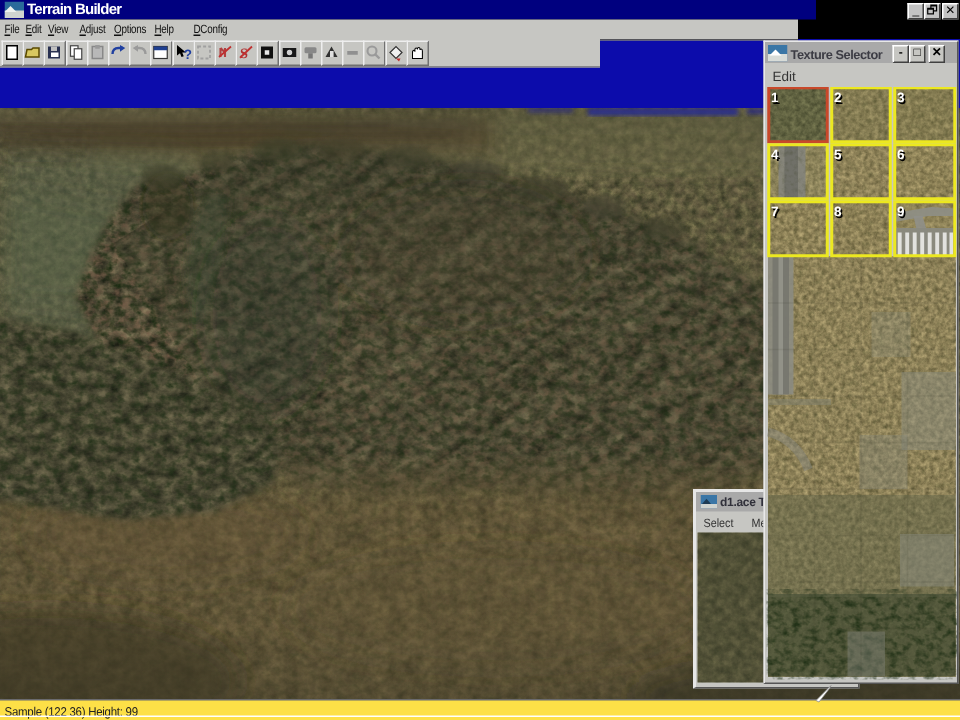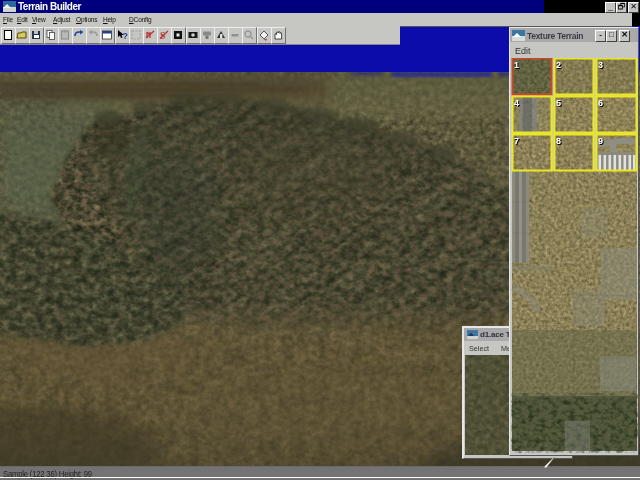--- a/index.html
+++ b/index.html
@@ -8,34 +8,34 @@
   .abs{position:absolute;}
   
   #titlebar{left:0;top:0;width:544px;height:13px;background:#00007f;}
   #titletext{left:18px;top:1px;color:#fff;font-size:10px;font-weight:bold;
     letter-spacing:-0.5px;line-height:11px;}
   .tbtn{top:2px;width:9px;height:9px;background:#c3c3c3;
     border-top:1px solid #fff;border-left:1px solid #fff;
     border-right:1px solid #404040;border-bottom:1px solid #404040;
     font-size:8px;line-height:7px;text-align:center;color:#000;}
   
-  #menubar{left:0;top:13px;width:632px;height:13px;background:#c6c6c2;
+  #menubar{left:0;top:13px;width:532px;height:13px;background:#c6c6c2;
     border-bottom:1px solid #55555a;}
   .mi{position:absolute;top:2px;font-size:8px;letter-spacing:-0.2px;color:#111;transform:scaleX(0.82);transform-origin:0 0;}
   .mi u{text-decoration:underline;}
   
   #viewport{left:0;top:26px;width:640px;height:440px;background:#0c0cab;overflow:hidden;}
   
   #toolbar{left:0;top:26px;width:400px;height:18px;background:#c6c6c2;
     border-bottom:1px solid #86868a;}
   .tb{position:absolute;top:1px;width:13px;height:15px;background:#c6c6c2;
     border-top:1px solid #eee;border-left:1px solid #eee;
     border-right:1px solid #707070;border-bottom:1px solid #707070;}
   
-  #statusbar{left:0;top:466px;width:640px;height:14px;background:#737373;
+  #statusbar{left:0;top:466px;width:640px;height:14px;background:#fde047;
     border-top:1px solid #6a6a6e;}
   #statustext{left:3px;top:2px;font-size:8.5px;letter-spacing:-0.2px;color:#222;transform:scaleX(0.9);transform-origin:0 0;}
   
   #texsel{left:509px;top:27px;width:128px;height:427px;background:#c6c6c2;
     border-left:1px solid #e8e8e8;border-top:1px solid #e8e8e8;
     border-right:1px solid #555;border-bottom:1px solid #555;}
   #tstitle{left:0px;top:0px;width:128px;height:14px;background:#a9a9a9;}
   #tstext{left:17px;top:3px;font-size:8.5px;font-weight:bold;color:#3c3c44;letter-spacing:-0.3px;}
   .tsbtn{top:2px;width:9px;height:10px;background:#c6c6c2;
     border-top:1px solid #fff;border-left:1px solid #fff;
@@ -395,21 +395,21 @@
     </svg>
   </div>
 
   <div class="abs" id="texsel">
     <div class="abs" id="tstitle"></div>
     <svg class="abs" style="left:2px;top:2px" width="13" height="11">
       <rect width="13" height="11" fill="#3a76a6"></rect>
       <rect y="6" width="13" height="5" fill="#d8dcd8"></rect>
       <path d="M1,7 L5,3 9,7 Z" fill="#fff"></path>
     </svg>
-    <div class="abs" id="tstext">Texture Terrain</div>
+    <div class="abs" id="tstext">Texture Selector</div>
     <div class="abs tsbtn" style="left:85px">-</div>
     <div class="abs tsbtn" style="left:96px">□</div>
     <div class="abs tsbtn" style="left:109px">✕</div>
     <div class="abs" id="tsmenu">Edit</div>
 
     <svg class="abs" style="left:1px;top:30px" width="127" height="395">
       <defs>
         <filter color-interpolation-filters="sRGB" id="fTile" x="0" y="0" width="100%" height="100%">
           <feTurbulence type="fractalNoise" baseFrequency="0.30" numOctaves="3" seed="7"></feTurbulence>
           <feColorMatrix type="matrix" values="0.56 0 0 0 0.14   0.54 0 0 0 0.15   0.40 0 0 0 0.08   0 0 0 0 1"></feColorMatrix>

